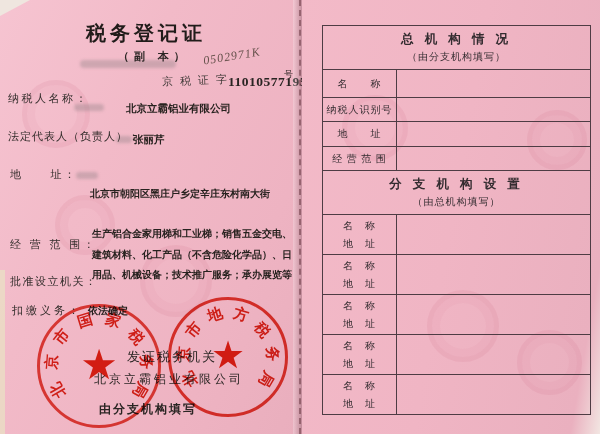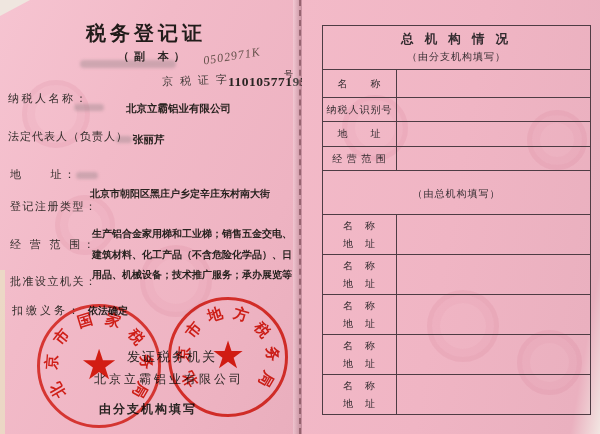--- a/index.html
+++ b/index.html
@@ -98,21 +98,20 @@
 
     <div class="txt flabel f1l">纳税人名称：</div>
     <div class="txt fvalue f1v">北京立霸铝业有限公司</div>
 
     <div class="txt flabel f2l">法定代表人（负责人）：</div>
     <div class="txt fvalue f2v">张丽芹</div>
 
     <div class="txt flabel f3l">地　　址：</div>
     <div class="txt fvalue f3v">北京市朝阳区黑庄户乡定辛庄东村南大街</div>
 
-    <div class="txt flabel f4l">登记注册类型：</div>
 
     <div class="txt flabel f5l">经 营 范 围：</div>
     <div class="txt fvalue f5v">生产铝合金家用梯和工业梯；销售五金交电、建筑材料、化工产品（不含危险化学品）、日用品、机械设备；技术推广服务；承办展览等</div>
 
     <div class="txt flabel f7l">扣缴义务：</div>
 
     <div class="txt flabel f6l">批准设立机关：</div>
     <div class="txt fvalue f7v">依法确定</div>
 
     <div class="txt issuer">发证税务机关</div>
@@ -166,20 +165,21 @@
       </div>
       <div class="t-row r3">
         <div class="t-label">地　　址</div>
         <div class="t-value"></div>
       </div>
       <div class="t-row r4">
         <div class="t-label">经 营 范 围</div>
         <div class="t-value"></div>
       </div>
       <div class="t-header h2">
+        <div class="tt">分 支 机 构 设 置</div>
         <div class="ts">（由总机构填写）</div>
       </div>
       <div class="slots" id="branch-slots">
   <div class="slot">
     <div class="t-label">
       <span>名　称</span>
       <span>地　址</span>
     </div>
     <div class="t-value"></div>
   </div>

